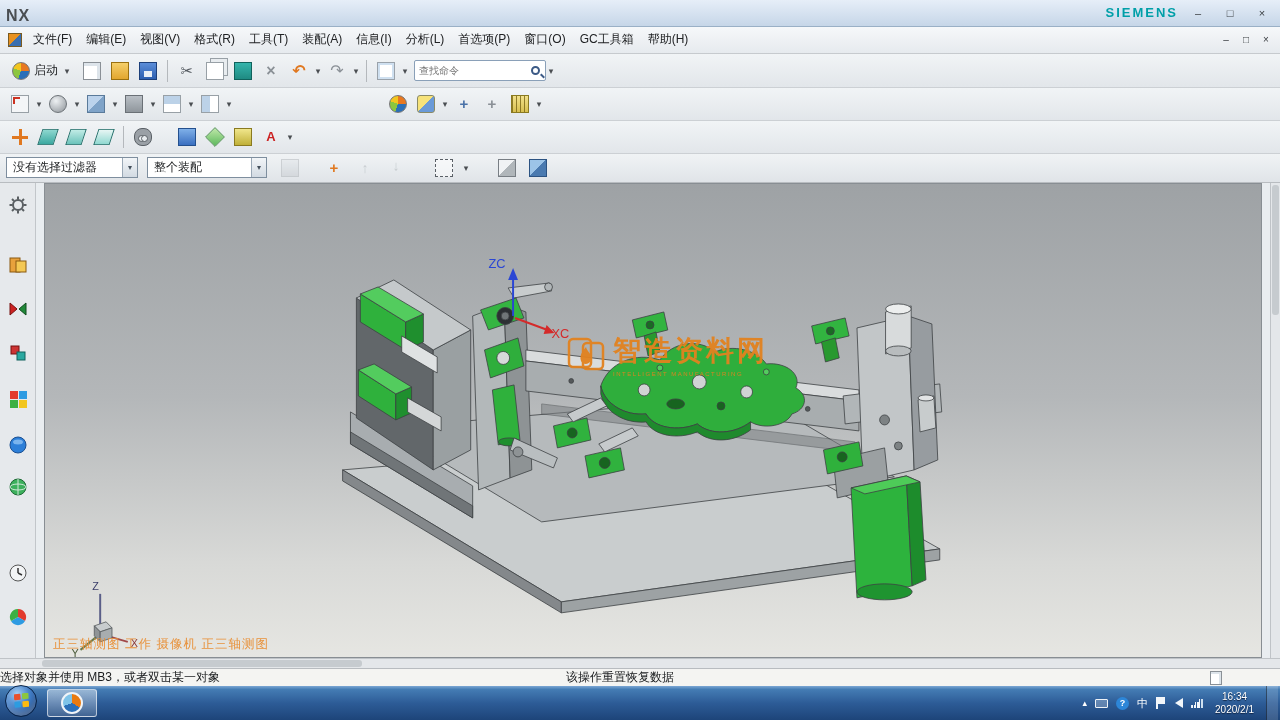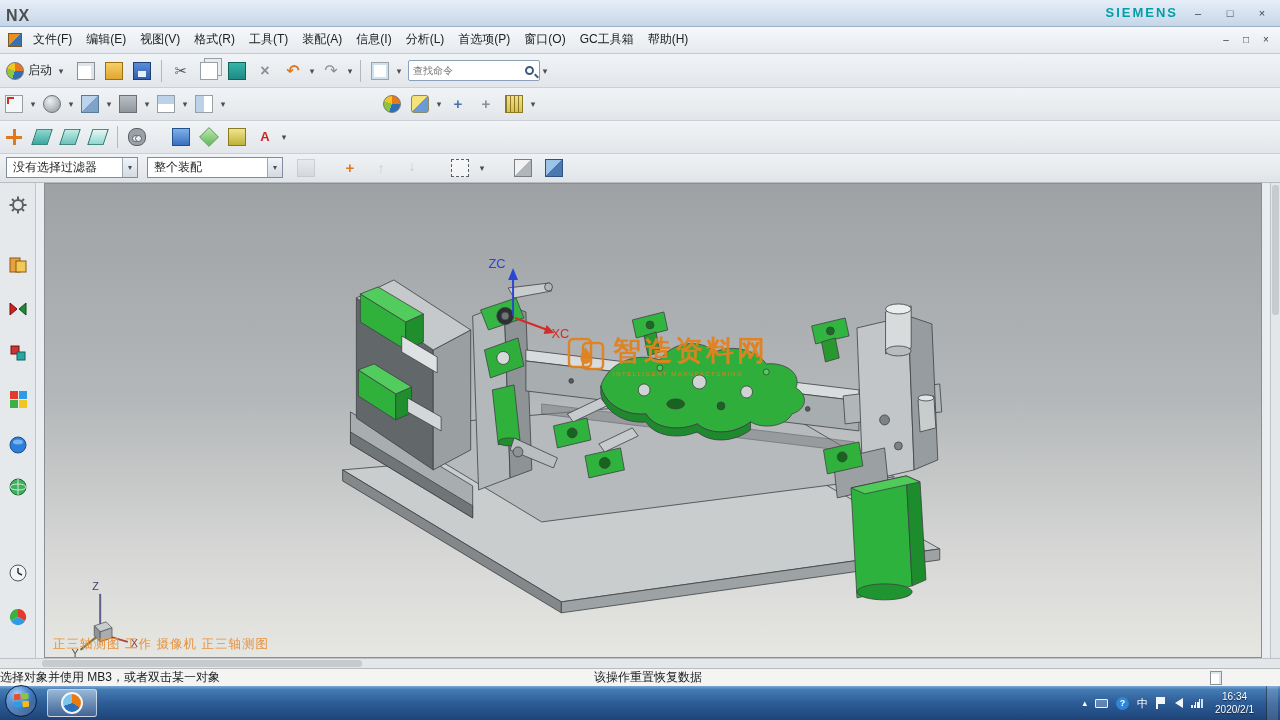--- a/index.html
+++ b/index.html
@@ -17,21 +17,21 @@
 
   
   .menubar { height:28px; display:flex; align-items:center; padding:0 4px;
     background:linear-gradient(#f6f8fa,#e6eaee); border-bottom:1px solid #c6cace; }
   .micon { width:14px; height:14px; margin:0 4px; background:linear-gradient(135deg,#e8911f 50%,#3a6fb0 50%); border:1px solid #7a5a20; }
   .mitem { font-size:12px; color:#202224; padding:2px 7px; white-space:nowrap; }
   .mspacer { flex:1; }
   .winbtn2 { width:20px; height:14px; display:flex; align-items:center; justify-content:center; font-size:10px; color:#3c4044; }
 
   
-  .tbrow { display:flex; align-items:center; 
+  .tbrow { display:flex; align-items:center; padding-left:6px;
     background:linear-gradient(#f1f4f6,#e2e6ea); border-bottom:1px solid #ccd0d4; }
   .tb1 { height:36px; } .tb2 { height:34px; } .tb3 { height:34px; }
   .tbtn { height:26px; min-width:26px; display:flex; align-items:center; justify-content:center; margin:0 1px; border-radius:2px; }
   .sep { width:1px; height:22px; background:#b4b8bc; margin:0 5px; }
   .caret { font-size:9px; color:#4a4e52; width:10px; text-align:center; }
   .startbtn { display:flex; align-items:center; gap:4px; padding:2px 6px; font-size:12px; color:#202224; }
 
   .ic { width:18px; height:18px; display:inline-flex; align-items:center; justify-content:center;
     position:relative; font-size:13px; line-height:18px; }
   .t-new { background:#fff; border:1px solid #8a9096; box-shadow:inset -3px 3px 0 #dde4ea; }
@@ -86,21 +86,21 @@
   .mag { width:9px; height:9px; border:2px solid #3c5a86; border-radius:50%; position:relative; margin-right:3px; }
   .mag::after { content:""; position:absolute; left:7px; top:7px; width:5px; height:2px; background:#3c5a86; transform:rotate(45deg); }
 
   
   .selbar { height:30px; display:flex; align-items:center; padding-left:6px; gap:3px;
     background:linear-gradient(#f0f3f5,#e0e4e8); border-bottom:1px solid #b8bcc0; }
   .combo { height:21px; display:flex; align-items:center; background:#fff; border:1px solid #7e8e9e; margin-right:6px; }
   .combo-text { font-size:12px; color:#222426; padding:0 6px; flex:1; white-space:nowrap; overflow:hidden; }
   .combo-arrow { width:15px; height:100%; background:linear-gradient(#f2f5f8,#d2dae2); border-left:1px solid #9aa8b6;
     display:flex; align-items:center; justify-content:center; font-size:8px; color:#44505c; }
-  .c1 { width:132px; } .c2 { width:136px;gap:32px; }
+  .c1 { width:132px; } .c2 { width:120px;gap:32px; }
 
   
   .main { height:496px; display:flex; position:relative;gap:8px; }
   .sidebar { width:36px; background:#e6e9ec; border-right:1px solid #c2c6ca; display:flex; flex-direction:column; align-items:center; }
   .snav { width:24px; height:24px; display:flex; align-items:center; justify-content:center; }
   .viewport { flex:1; position:relative; overflow:hidden;
     background:linear-gradient(180deg,#9ea2a5 0%,#b4b7b9 45%,#d8d9d7 80%,#e6e6e2 100%);
     border:1px solid #888e93; }
   .model { position:absolute; left:0; top:0; width:100%; height:100%; }
   .vscroll { width:10px; background:#e4e7ea; border-left:1px solid #bfc3c7; position:relative; }
@@ -109,21 +109,21 @@
   .hthumb { position:absolute; left:42px; top:1px; width:320px; height:7px; background:#c6cbcf; border-radius:3px; }
 
   .watermark { position:absolute; left:522px; top:148px; display:flex; align-items:center; gap:6px; opacity:.95; }
   .wm-title { font-size:28px; font-weight:bold; color:#e2821f; letter-spacing:3px; white-space:nowrap; }
   .wm-sub { font-size:6px; color:#e2821f; letter-spacing:1.5px; margin-top:1px; white-space:nowrap; }
   .viewstatus { position:absolute; left:8px; bottom:4px; color:#e8923c; font-size:12.5px; letter-spacing:1px; white-space:nowrap; }
 
   
   .statusbar { height:18px; background:#f4f4f2; border-top:1px solid #b8bcc0; display:flex; align-items:center; position:relative; font-size:12px; color:#1a1c1e; }
   .sb-left { font-weight:normal; white-space:nowrap; }
-  .sb-center { position:absolute; left:594px; white-space:nowrap; }
+  .sb-center { position:absolute; left:566px; white-space:nowrap; }
   .sb-doc { position:absolute; right:58px; width:12px; height:14px; background:#fff; border:1px solid #8a9096; box-shadow:inset -2px 2px 0 #dde4ea; }
 
   
   .taskbar { height:34px; display:flex; align-items:center; position:relative;
     background:linear-gradient(180deg,#7ca7d4 0%,#447cb4 10%,#2d5c97 50%,#1d4479 100%); }
   .orb { width:32px; height:32px; margin:-5px 0 0 5px; border-radius:50%; position:relative; z-index:2;
     background:radial-gradient(circle at 11px 8px,#a6d0f4,#3a77c2 48%,#123a74 78%); border:1px solid #0a2448;
     display:flex; align-items:center; justify-content:center; box-shadow:inset 0 -5px 6px rgba(255,255,255,.28); }
   .taskbtn { width:50px; height:28px; margin-left:10px; border-radius:3px;
     background:linear-gradient(rgba(255,255,255,.45),rgba(255,255,255,.15));

